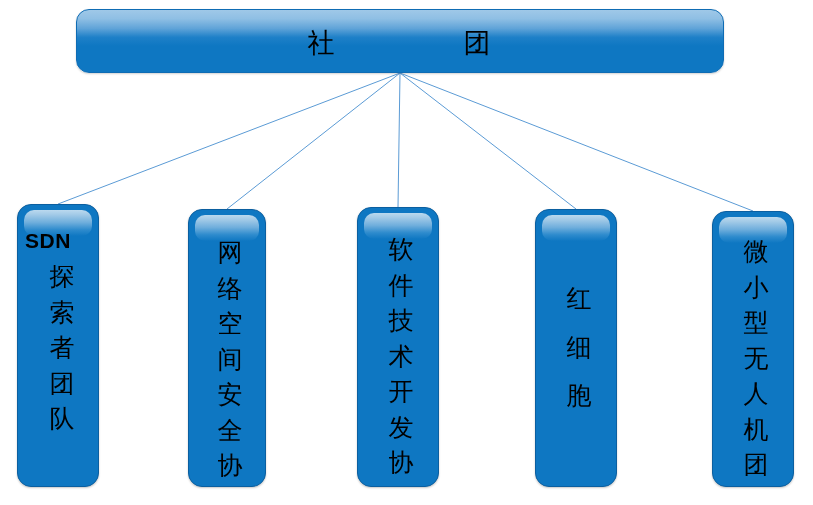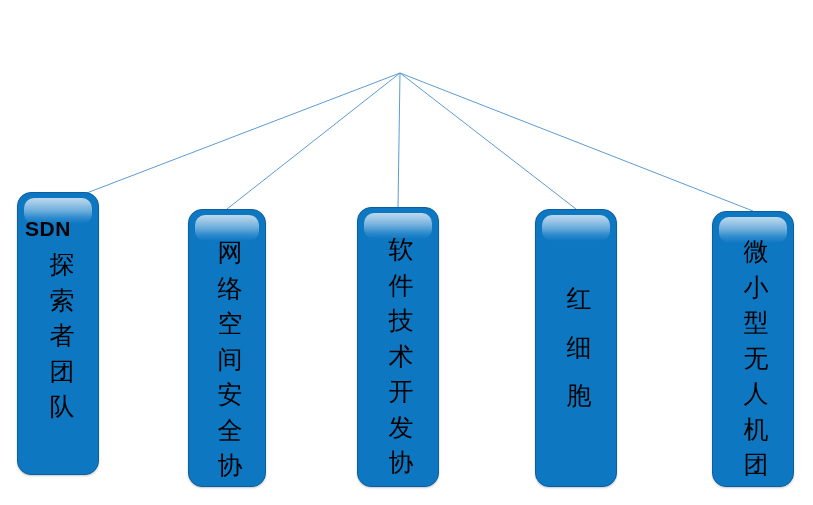--- a/index.html
+++ b/index.html
@@ -140,22 +140,25 @@
   <svg id="connectors" viewBox="0 0 813 505" width="813" height="505" xmlns="http://www.w3.org/2000/svg">
     <g id="connector-lines" stroke="#5B9BD5" stroke-width="1" fill="none">
         <line x1="400" y1="73" x2="58" y2="204"></line>
         <line x1="400" y1="73" x2="227" y2="209"></line>
         <line x1="400" y1="73" x2="398" y2="207"></line>
         <line x1="400" y1="73" x2="576" y2="209"></line>
         <line x1="400" y1="73" x2="753" y2="211"></line>
       </g>
   </svg>
 
-
-  <div class="child-node cn-1" style="left: 17px; top: 192px; width: 82px; height: 283px;">
+  <div class="root-node" style="left: 76px; top: 9px; width: 648px; height: 64px;">
+    <span class="root-label">社            团</span>
+  </div>
+
+  <div class="child-node cn-1" style="left: 17px; top: 204px; width: 82px; height: 283px;">
     <div class="child-gloss"></div>
     <div class="child-text">
       <span class="child-latin">SDN</span>
       <span class="child-cjk">探
 索
 者
 团
 队</span>
     </div>
   </div>

